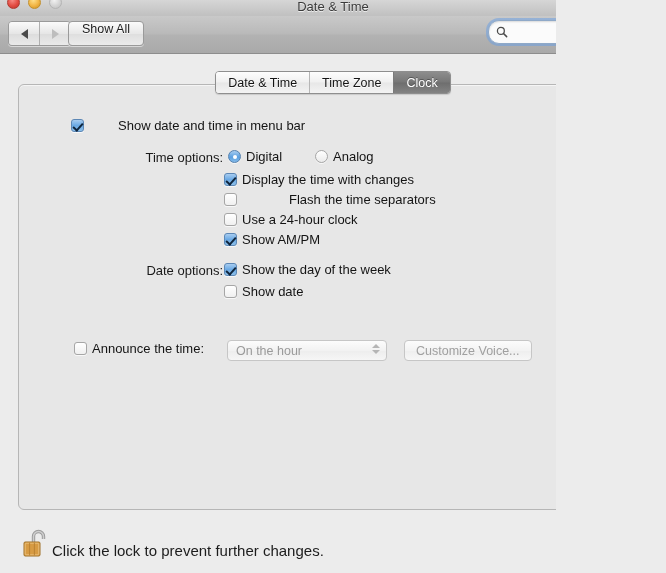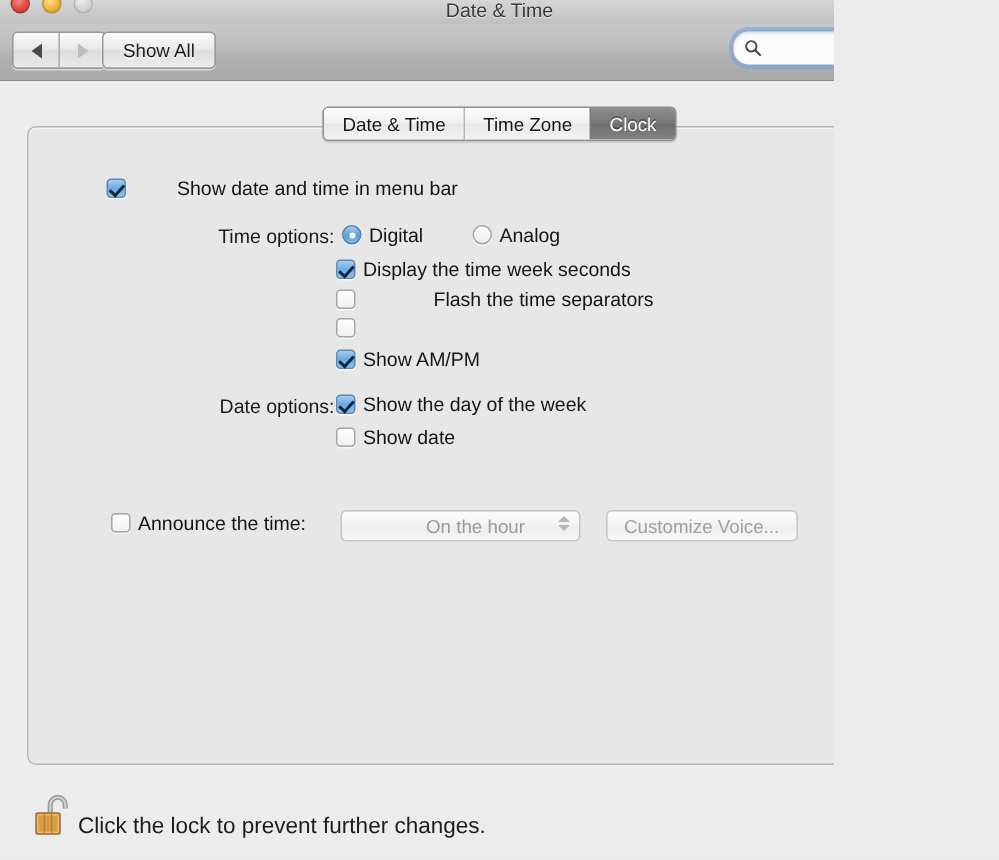--- a/index.html
+++ b/index.html
@@ -113,21 +113,20 @@
     left: 68px;
     top: 5px;
     height: 23px;
     padding: 0 13px;
     border: 1px solid #9a9a9a;
     border-radius: 4px;
     background: linear-gradient(to bottom, #fbfbfb 0%, #e8e8e8 50%, #dedede 51%, #ececec 100%);
     font-size: 12.5px;
     color: #1c1c1c;
     display: flex;
-    align-items: center;
     box-shadow: 0 1px 0 rgba(255,255,255,0.55);
     text-shadow: 0 1px 0 rgba(255,255,255,0.8);
   }
 
   .searchwrap {
     position: absolute;
     right: 8px;
     top: 4px;
     width: 168px;
     height: 22px;
@@ -409,28 +408,29 @@
       <span class="radio selected"></span>
       <span class="ctl-label">Digital</span>
     </div>
     <div class="row" style="left:296px; top:64px;">
       <span class="radio"></span>
       <span class="ctl-label">Analog</span>
     </div>
 
     <div class="row" style="left:205px; top:87px;">
       <span class="cbox checked"></span>
-      <span class="ctl-label">Display the time week seconds</span>
+      <span class="ctl-label">Display the time with changes</span>
     </div>
     <div class="row" style="left:205px; top:107px;gap:47px;">
       <span class="cbox"></span>
       <span class="ctl-label">Flash the time separators</span>
     </div>
     <div class="row" style="left:205px; top:127px;">
       <span class="cbox"></span>
+      <span class="ctl-label">Use a 24-hour clock</span>
     </div>
     <div class="row" style="left:205px; top:147px;">
       <span class="cbox checked"></span>
       <span class="ctl-label">Show AM/PM</span>
     </div>
 
     <div class="label-right" style="left:12px; top:178px; width:192px;">Date options:</div>
 
     <div class="row" style="left:205px; top:177px;">
       <span class="cbox checked"></span>
@@ -439,21 +439,21 @@
     <div class="row" style="left:205px; top:199px;">
       <span class="cbox"></span>
       <span class="ctl-label">Show date</span>
     </div>
 
     <div class="row" style="left:55px; top:256px;">
       <span class="cbox"></span>
       <span class="ctl-label">Announce the time:</span>
     </div>
 
-    <div class="popup" style="position:absolute; left:208px; top:255px;padding-left:48px;">
+    <div class="popup" style="position:absolute; left:208px; top:255px;">
       <span class="popup-text">On the hour</span>
       <span class="stepper">
         <span class="st-up"></span>
         <span class="st-dn"></span>
       </span>
     </div>
 
     <div class="pushbtn" style="position:absolute; left:385px; top:255px;">
       <span>Customize Voice...</span>
     </div>

